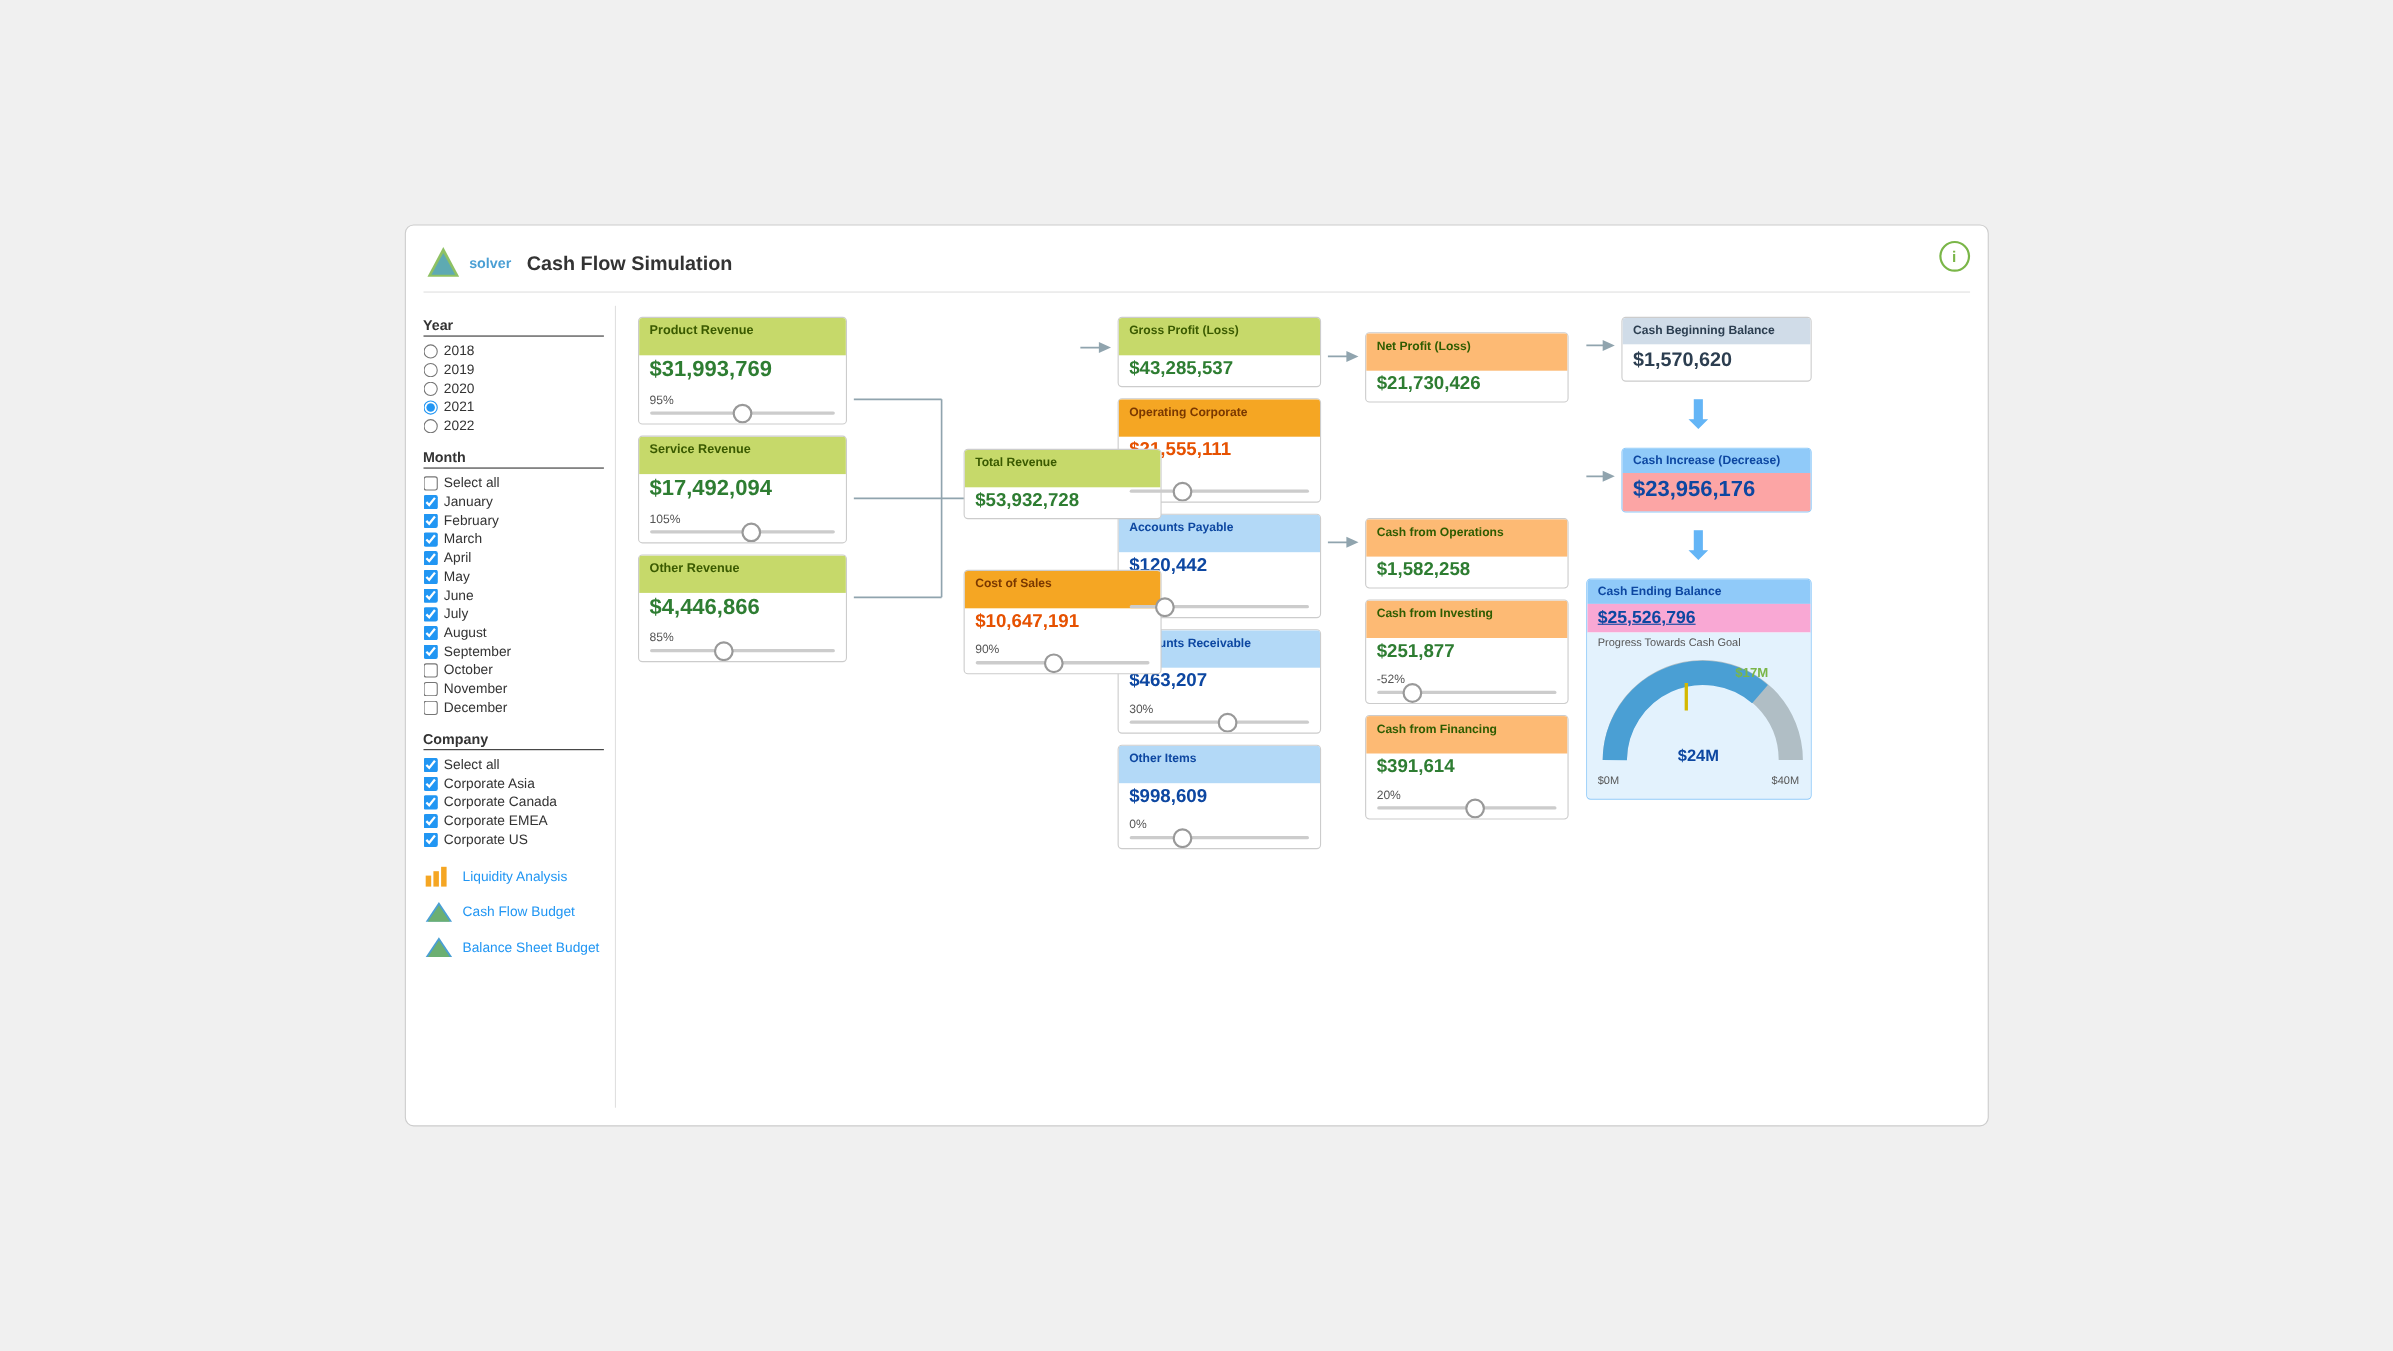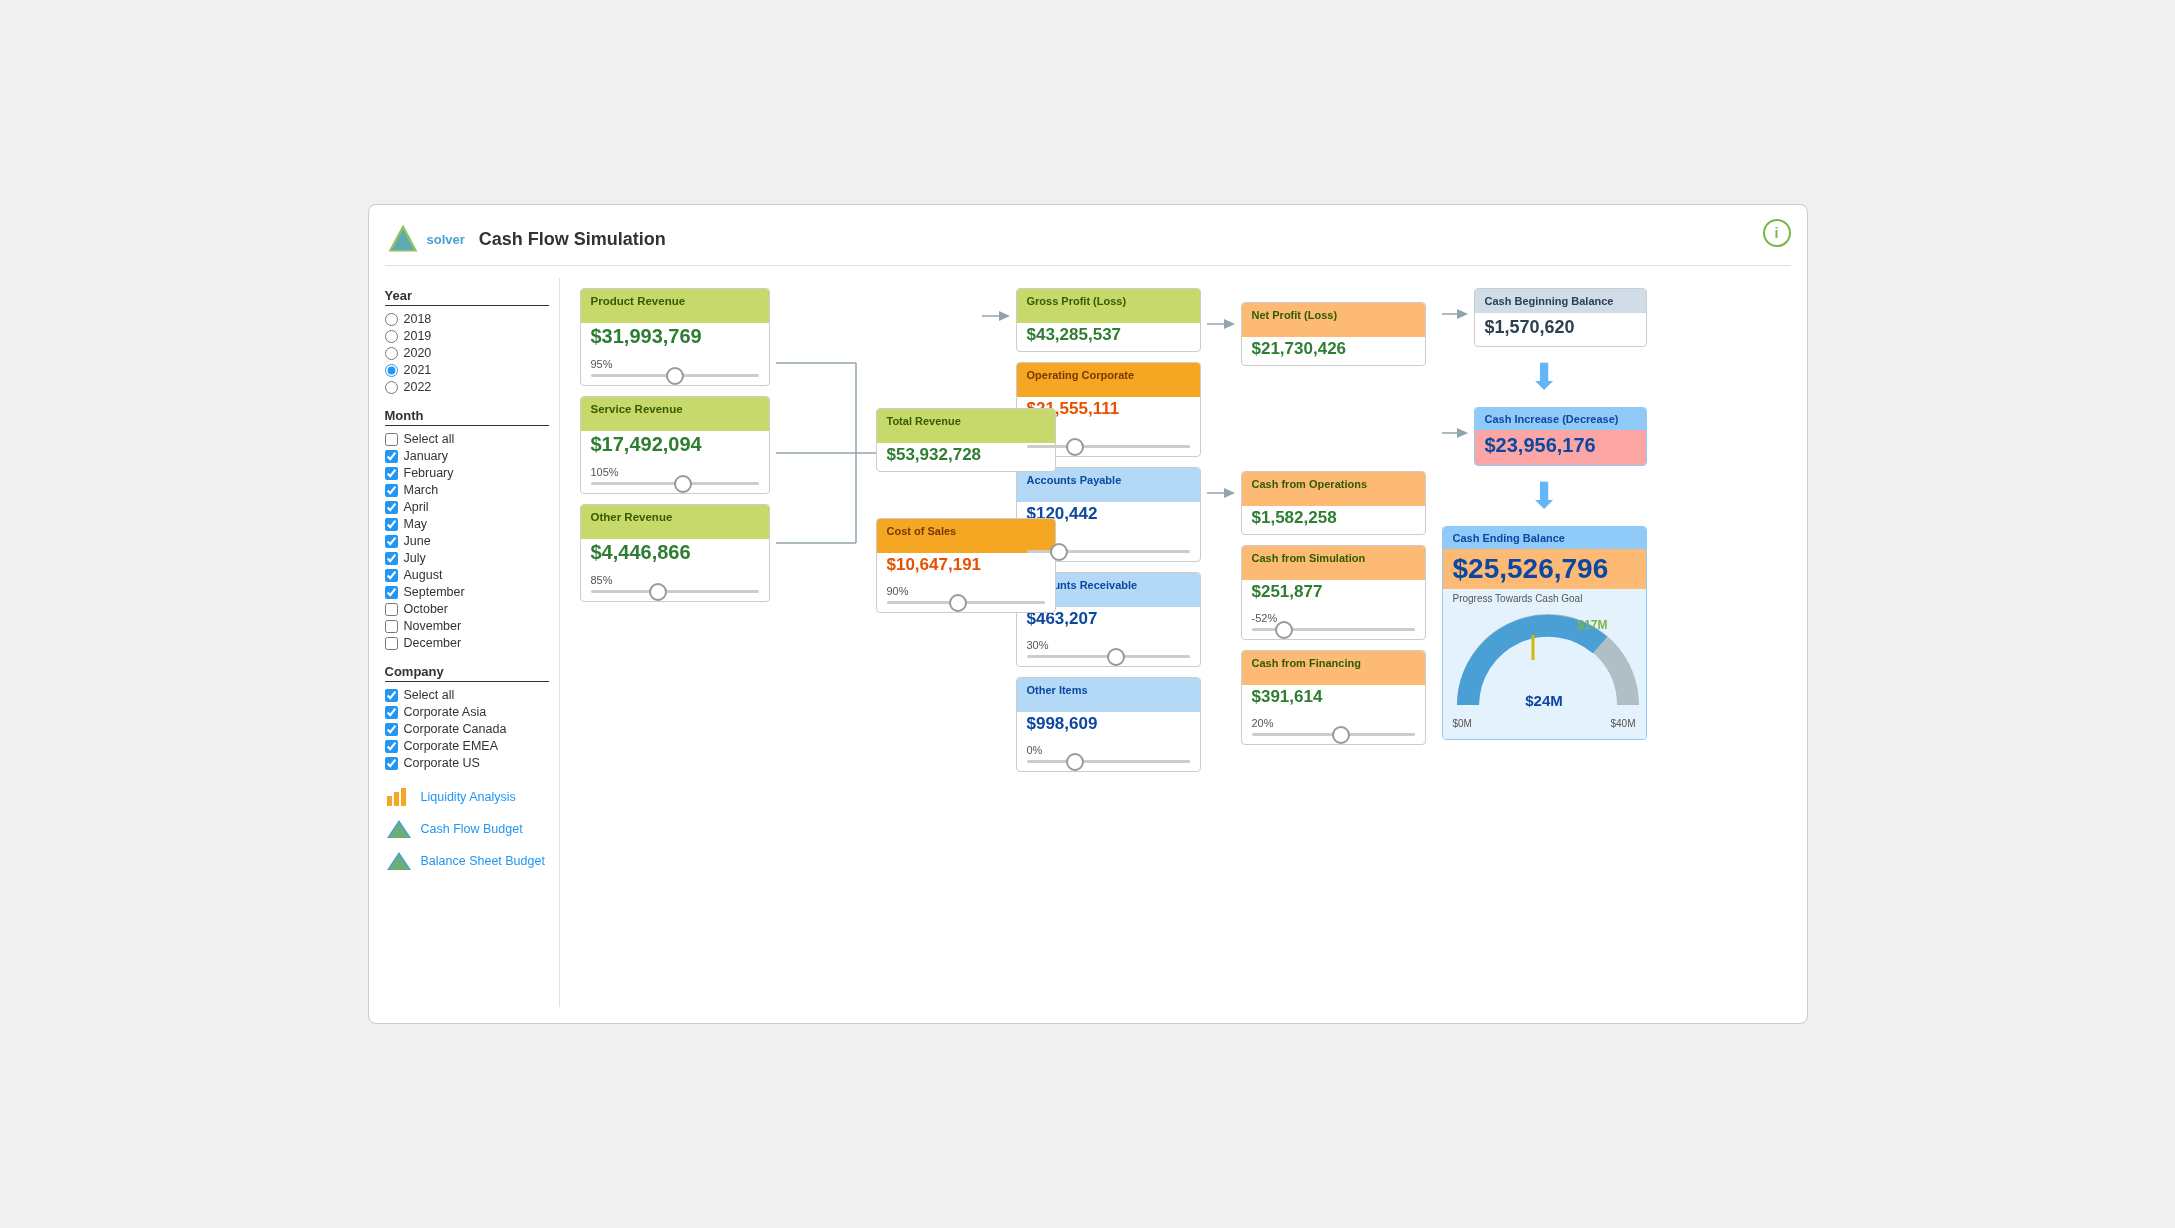--- a/index.html
+++ b/index.html
@@ -235,24 +235,25 @@
     }
     .cash-ending-header {
       background: #90caf9;
       color: #0d47a1;
       font-size: 11px;
       font-weight: 600;
       padding: 5px 10px;
     }
     .cash-ending-value {
       color: #0d47a1;
-      font-size: 28px;
+      font-size: 16px;
       font-weight: 700;
       padding: 4px 10px 4px;
-      background: #fdba74;
+      background: #f9a8d4;
+      text-decoration: underline;
     }
     .progress-section {
       background: #e3f2fd;
       padding: 4px 10px 10px;
     }
     .progress-label {
       font-size: 10px;
       color: #555;
       margin-bottom: 6px;
     }
@@ -585,21 +586,21 @@
               </svg>
             </div>
             <div class="box" style="width:185px;">
               <div class="box-header light-green-header" style="font-size:11px;">Cash from Operations</div>
               <div class="box-value green-value" style="font-size:17px;">$1,582,258</div>
             </div>
           </div>
 
           <div style="margin-left:34px;">
             <div class="box" style="width:185px;">
-              <div class="box-header light-green-header" style="font-size:11px;">Cash from Simulation</div>
+              <div class="box-header light-green-header" style="font-size:11px;">Cash from Investing</div>
               <div class="box-value green-value" style="font-size:17px;">$251,877</div>
               <div class="box-slider-area">
                 <span>-52%</span>
                 <div class="slider-track">
                   <div class="slider-thumb" style="left:20%;"></div>
                 </div>
               </div>
             </div>
           </div>
 

